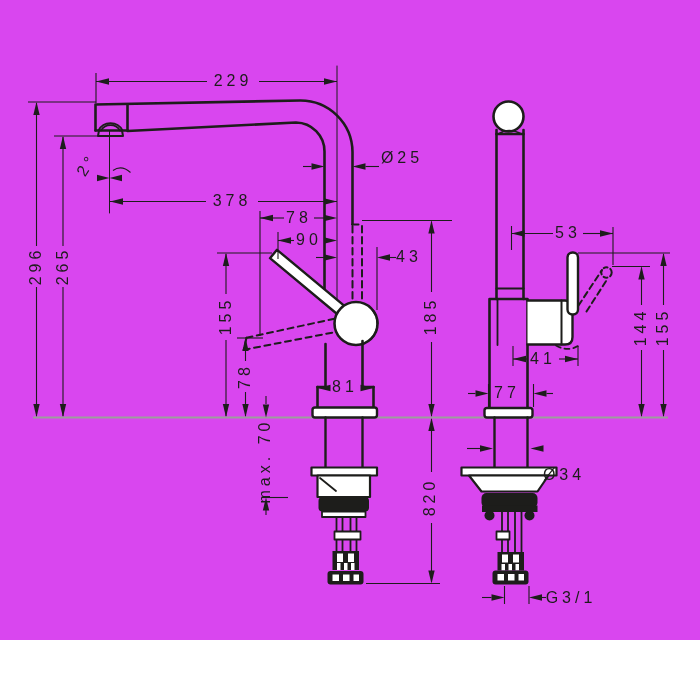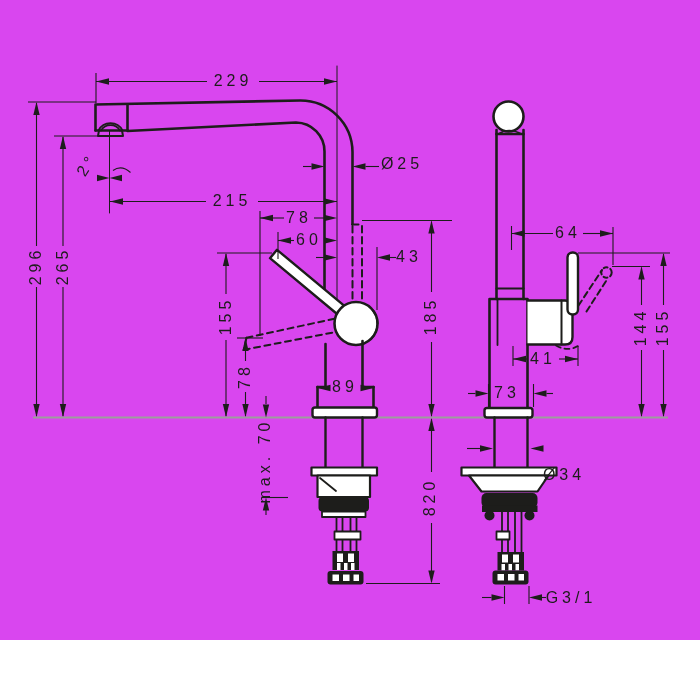--- a/index.html
+++ b/index.html
@@ -260,34 +260,34 @@
         <polygon points="641.5,417 638.3,404 644.7,404"></polygon>
     <polygon points="663.5,253 660.3,266 666.7,266"></polygon>
         <polygon points="663.5,417 660.3,404 666.7,404"></polygon>
     <polygon points="504.5,597.5 491.5,594.3 491.5,600.7"></polygon>
         <polygon points="529,597.5 542,594.3 542,600.7"></polygon>
   </g>
 </svg>
 
 <span class="dim" style="left:233px;top:81px">229</span>
 <span class="dim tilt" style="left:87px;top:165px">2°</span>
-<span class="dim" style="left:232px;top:201px">215</span>
+<span class="dim" style="left:232px;top:201px">378</span>
 <span class="dim" style="left:299px;top:218px">78</span>
-<span class="dim" style="left:309px;top:240px">60</span>
-<span class="dim" style="left:402px;top:164px">Ø25</span>
+<span class="dim" style="left:309px;top:240px">90</span>
+<span class="dim" style="left:402px;top:158px">Ø25</span>
 <span class="dim" style="left:409px;top:257px">43</span>
 <span class="dim rot" style="left:36px;top:266px">296</span>
 <span class="dim rot" style="left:63px;top:266px">265</span>
 <span class="dim rot" style="left:226px;top:316px">155</span>
 <span class="dim rot" style="left:245px;top:376px">78</span>
-<span class="dim" style="left:345px;top:387px">89</span>
+<span class="dim" style="left:345px;top:387px">81</span>
 <span class="dim rot" style="left:265px;top:461px">max. 70</span>
 <span class="dim rot" style="left:431px;top:316px">185</span>
 <span class="dim rot" style="left:430px;top:497px">820</span>
-<span class="dim" style="left:568px;top:233px">64</span>
+<span class="dim" style="left:568px;top:233px">53</span>
 <span class="dim" style="left:543px;top:359px">41</span>
-<span class="dim" style="left:507px;top:393px">73</span>
+<span class="dim" style="left:507px;top:393px">77</span>
 <span class="dim" style="left:564px;top:475px">Ø34</span>
 <span class="dim rot" style="left:641px;top:327px">144</span>
 <span class="dim rot" style="left:663px;top:327px">155</span>
 <span class="dim" style="left:571px;top:598px">G3/1</span>
 
 </div>
 
 </body></html>

